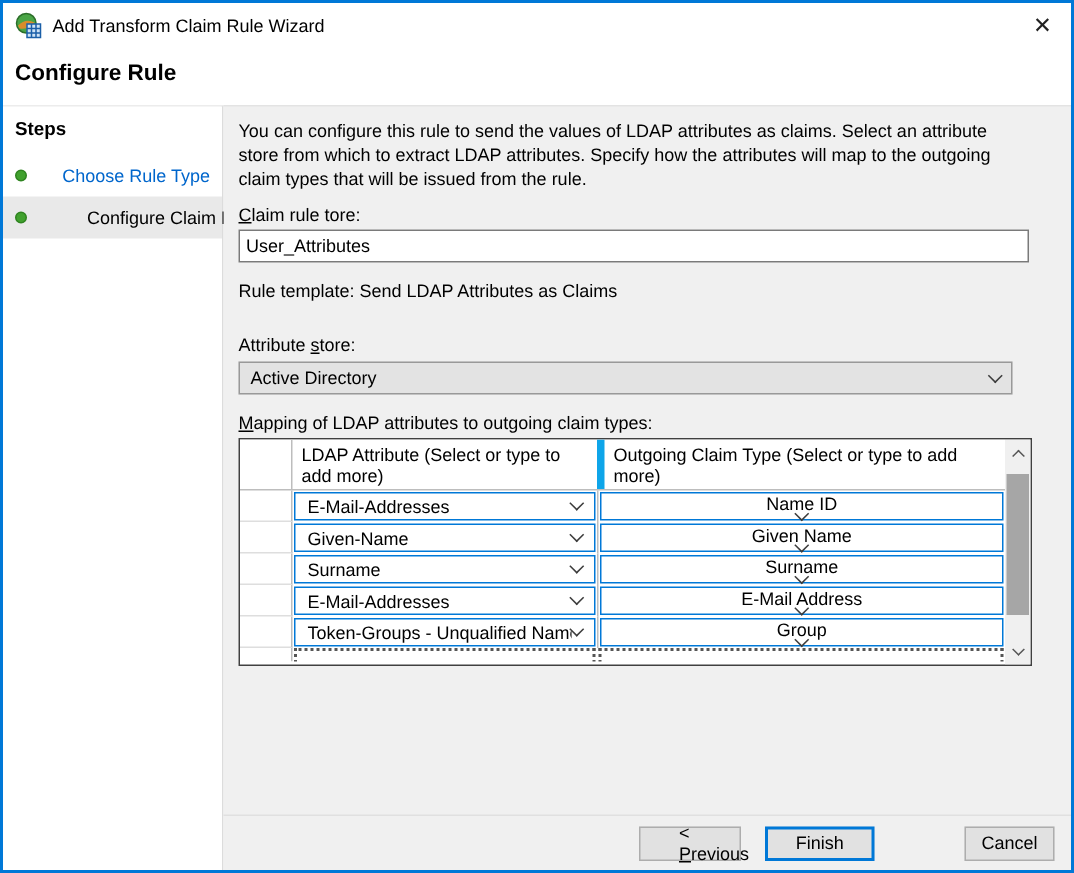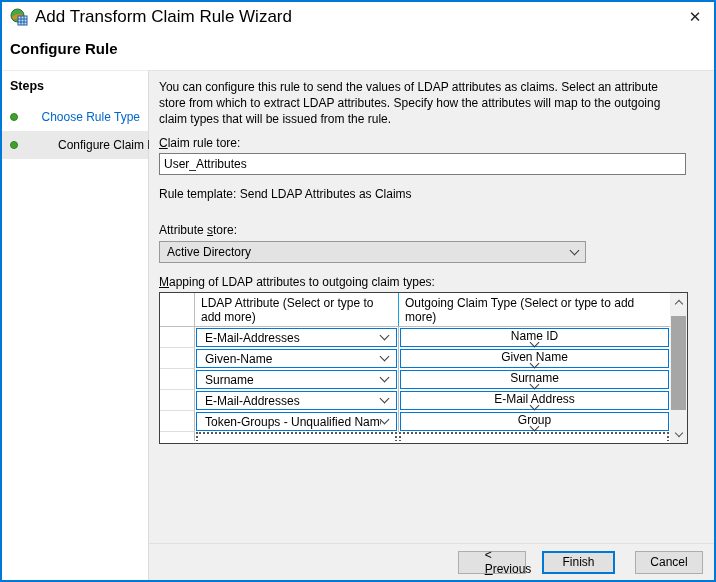--- a/index.html
+++ b/index.html
@@ -11,21 +11,21 @@
     font-family:"Liberation Sans","DejaVu Sans",sans-serif;
     font-size:12px; color:#000;
     border:2px solid var(--accent);
     background:#fff;
     display:flex; flex-direction:column;
     overflow:hidden;
   }
   
   .titlebar{height:30px; display:flex; align-items:center; padding:0 8px; background:#fff; flex:0 0 auto;}
   .app-icon{width:18px; height:18px; flex:0 0 auto;}
-  .win-title{margin-left:7px; font-size:17px;}
+  .win-title{margin-left:7px; font-size:12px;}
   .close-btn{margin-left:auto; width:22px; height:22px; display:flex; align-items:center; justify-content:center;
     font-size:15px; color:#222; cursor:default;}
   
   .page-header{height:38px; padding:8px 8px 0 8px; background:#fff; flex:0 0 auto;}
   .page-header h1{font-size:15px; font-weight:bold;}
   
   .body-row{flex:1; display:flex; min-height:0;}
   .steps-panel{width:147px; background:#fff; border-right:1px solid #dcdcdc; border-top:1px solid #ececec; padding-top:6px;}
   .steps-title{font-weight:bold; font-size:12.5px; padding:2px 8px 10px 8px;}
   .step-item{display:flex; align-items:center; gap:9px; padding:7px 8px; cursor:default;justify-content:space-between;}
@@ -35,33 +35,33 @@
   .step-item.link .lbl{color:var(--link);}
   .right-col{flex:1; display:flex; flex-direction:column; background:#f0f0f0; border-top:1px solid #e3e3e3; min-width:0;}
   .content{flex:1; padding:8px 0 0 10px; position:relative;}
   .desc{width:524px; line-height:16px;}
   .field-label{margin-top:9px;}
   .u{text-decoration:underline;}
   .text-input{display:block; margin-top:3px; width:527px; height:22px; border:1px solid #7a7a7a; background:#fff;
     font-family:inherit; font-size:12px; padding:0 4px; outline:none;}
   .rule-template{margin-top:12px;}
   .spacer-label{margin-top:22px;}
-  .dropdown{margin-top:4px; width:427px; height:22px; background:#e3e3e3; border:1px solid #999;
+  .dropdown{margin-top:4px; width:516px; height:22px; background:#e3e3e3; border:1px solid #999;
     display:flex; align-items:center; justify-content:space-between; padding:7px 7px; cursor:default;}
   .chev{width:7px; height:7px; border-right:1px solid #3c3c3c; border-bottom:1px solid #3c3c3c;
     transform:rotate(45deg); margin-top:-4px; flex:0 0 auto;}
   .mapping-label{margin-top:12px;}
   
   .claims-table{margin-top:3px; width:529px; height:152px; border:1px solid #404040; background:#fff;
     position:relative; overflow:hidden; padding-right:17px;}
   .thead{display:flex; height:34px; border-bottom:1px solid #bdbdbd; background:#fff;}
   .rowhdr{width:35px; flex:0 0 auto; border-right:1px solid #bdbdbd; align-self:stretch;}
   .hdr-cell{display:flex; align-items:center; padding:6px 6px; line-height:14px;}
   .hdr-ldap{width:203px; flex:0 0 auto;}
-  .hdr-out{flex:1; border-left:1px solid #0ea5e9;}
+  .hdr-out{flex:1; border-left:5px solid #0ea5e9;}
   .trow{display:flex; height:21px; align-items:center;}
   .trow .rowhdr{align-self:stretch; border-bottom:1px solid #dedede;}
   .cell-l{width:203px; flex:0 0 auto; padding:0 1px;}
   .cell-r{flex:1; padding:0 1px; border-left:1px solid #bdbdbd; align-self:stretch; display:flex; align-items:center;}
   .cell-r>.combo{width:100%;flex-direction:column;}
   .combo{height:19px; border:1px solid var(--accent); background:#fff; display:flex; align-items:center;
     justify-content:space-between; padding:0 8px; cursor:default; min-width:0;text-align:center;}
   .combo .txt{white-space:nowrap; overflow:hidden;}
   .partial-row{display:flex; height:9px; overflow:hidden;}
   .partial-combo{height:14px; border:2px dotted #555; background:#fff; margin:0 1px;}
@@ -76,21 +76,21 @@
   .sb-down .sb-chev{transform:rotate(45deg); margin-bottom:3px;}
   .sb-track{flex:1; position:relative;}
   .sb-thumb{position:absolute; top:6px; left:1px; right:1px; height:94px; background:#a6a6a6;}
   
   .button-bar{height:37px; flex:0 0 auto; background:#f0f0f0; border-top:1px solid #e0e0e0;
     display:flex; align-items:center; justify-content:flex-end; padding-right:11px;}
   .btn{height:23px; background:#e1e1e1; border:1px solid #adadad; display:flex; align-items:center;
     justify-content:center; font-size:12px; cursor:default;}
   .btn-prev{width:68px; margin-right:16px;padding-left:32px;}
   .btn-finish{width:73px; margin-right:20px; border:2px solid var(--accent);}
-  .btn-cancel{width:68px;}
+  .btn-cancel{width:60px;margin-left:40px;}
 </style>
 </head>
 <body>
 
 <div class="titlebar">
   <svg class="app-icon" viewBox="0 0 18 18">
     <circle cx="7.5" cy="7.5" r="6.5" fill="#4aa546"></circle>
     <path d="M2 9 Q7 4 13 7 Q10 12 3 11 Z" fill="#d88c2a"></path>
     <circle cx="7.5" cy="7.5" r="6.5" fill="none" stroke="#2c6e29" stroke-width="1"></circle>
     <rect x="8" y="8" width="9" height="9" fill="#cfe3f5" stroke="#1b5fa8" stroke-width="1"></rect>

